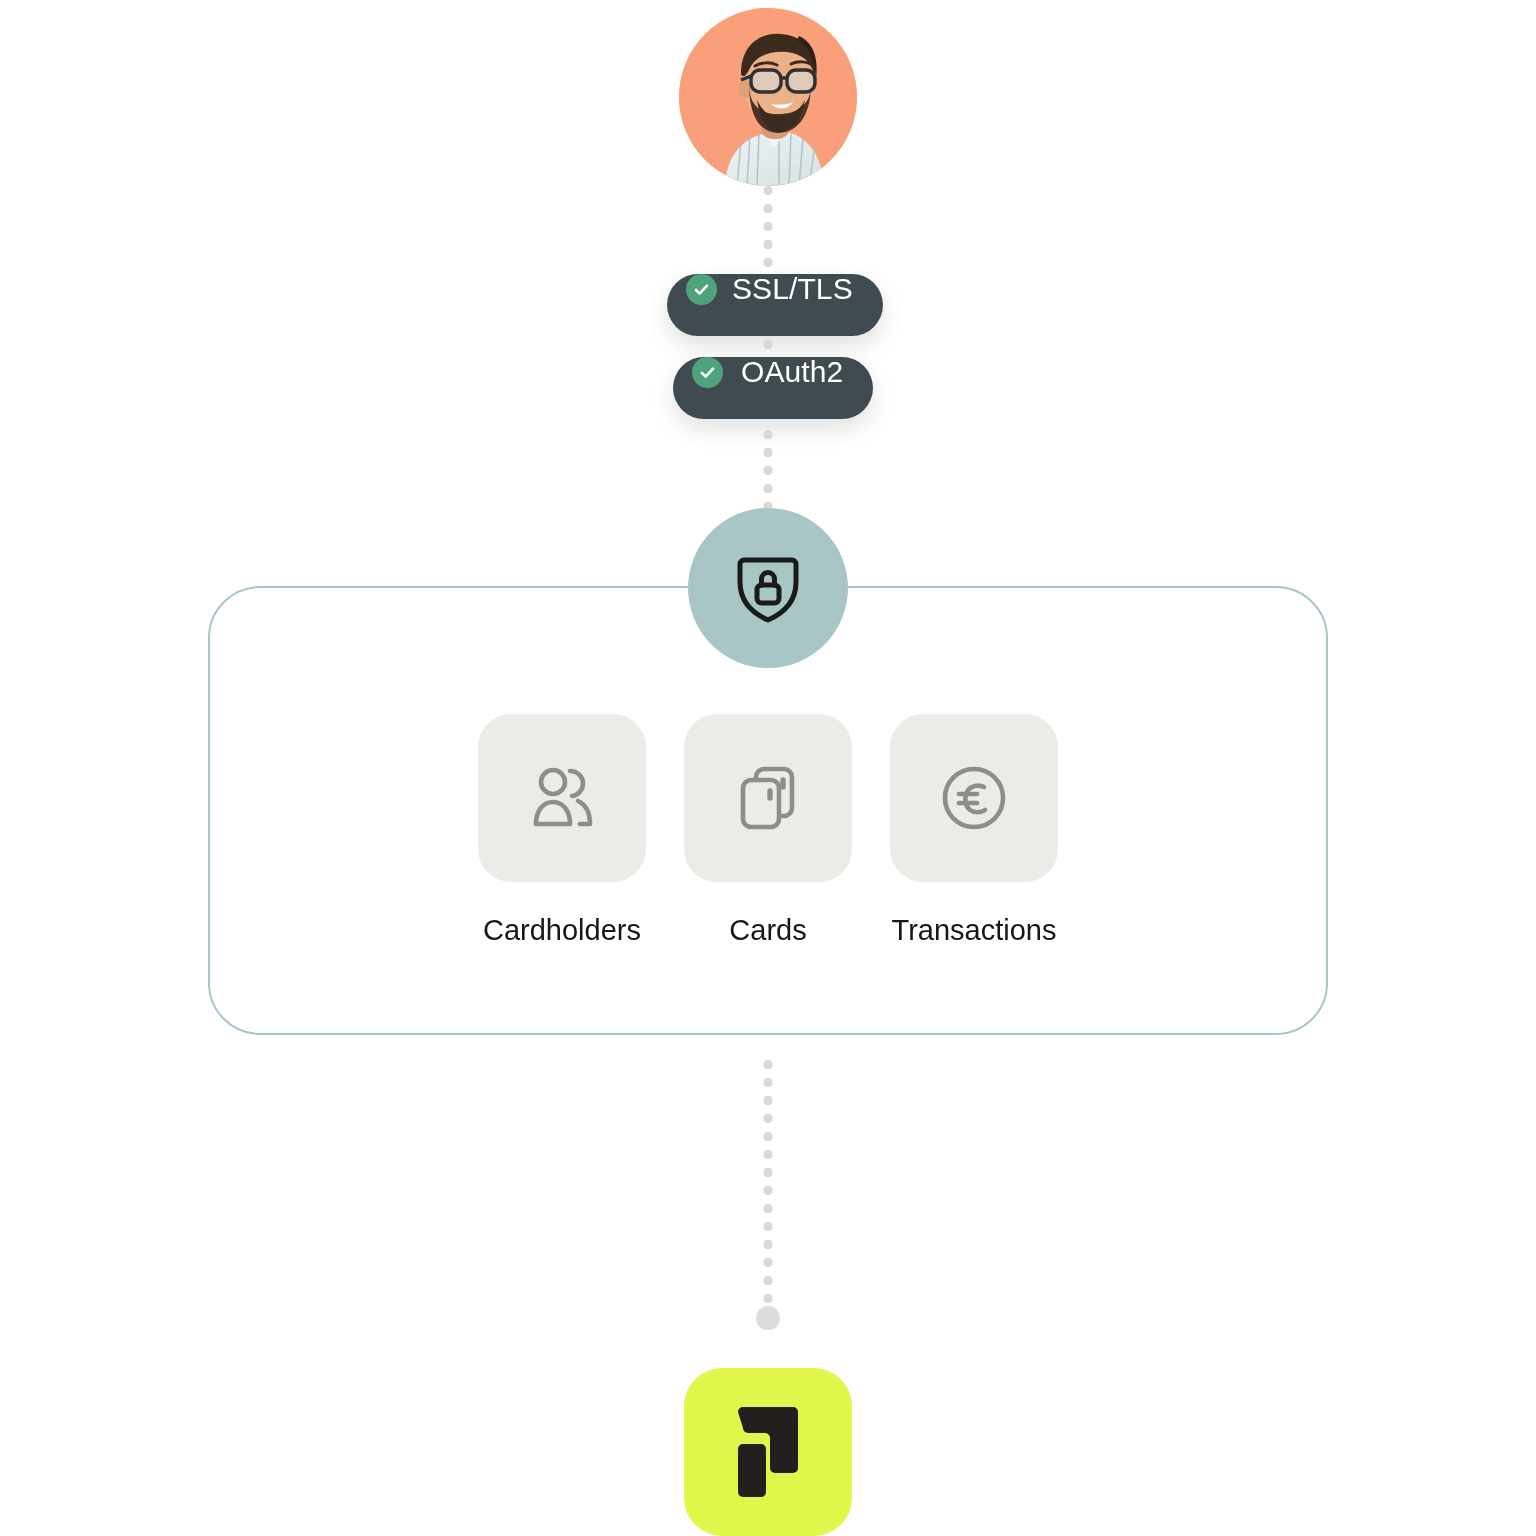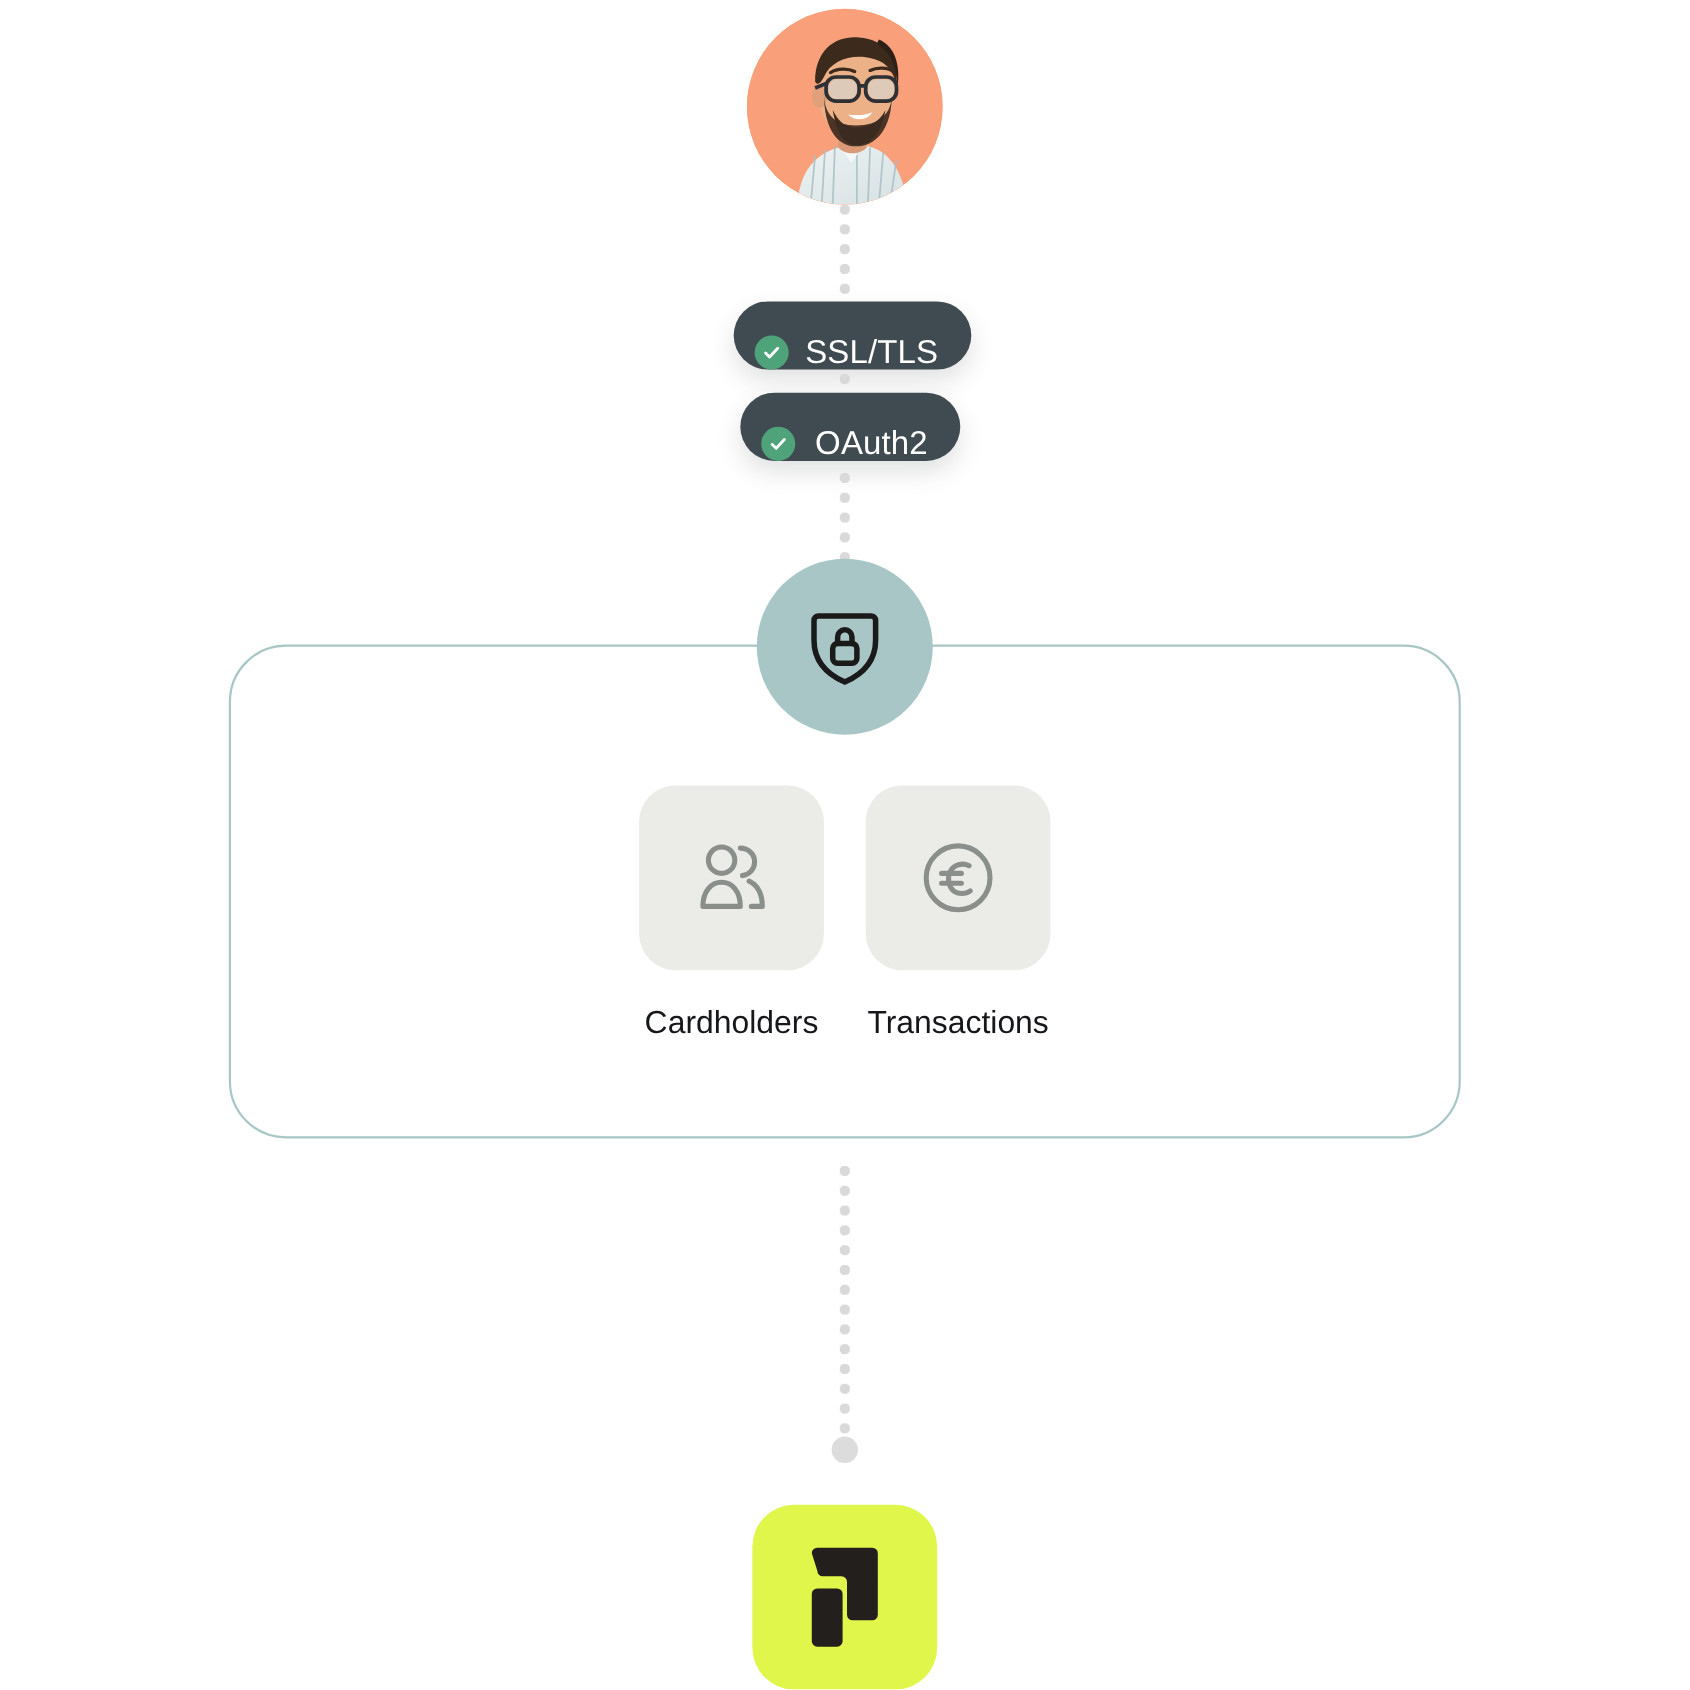--- a/index.html
+++ b/index.html
@@ -57,21 +57,21 @@
     border-radius: 50%;
     background: #f9a07a;
     overflow: hidden;
   }
   .avatar svg { display: block; width: 100%; height: 100%; }
 
   
   .badge {
     position: absolute;
     display: flex;
-    align-items: flex-end;
+    align-items: flex-start;
     gap: 15px;
     height: 62px;
     padding: 0 30px 0 19px;
     border-radius: 31px;
     background: #404b51;
     box-shadow: 0 10px 22px rgba(60,70,76,0.16);
   }
   .badge-ssltls { top: 274px; left: 667px; }
   .badge-oauth2 { top: 357px; left: 673px; gap: 18px; }
 
@@ -272,20 +272,31 @@
           <svg width="84" height="84" viewBox="0 0 84 84" xmlns="http://www.w3.org/2000/svg" fill="none" stroke="#8a8f8c" stroke-width="4.6" stroke-linecap="round" stroke-linejoin="round">
             <circle cx="33" cy="26" r="12"></circle>
             <path d="M16 68 C16 54 23.6 46 33 46 C42.4 46 50 54 50 68 Z"></path>
             <path d="M50 15 C57.4 15 63 20.6 63 27.6 C63 34 58.2 39.2 52 40"></path>
             <path d="M58 45 C65.6 48.6 70 56 70 68 L60 68"></path>
           </svg>
         </div>
         <div class="resource-label">Cardholders</div>
       </div>
 
+      <div class="resource">
+        <div class="resource-tile">
+          <svg width="84" height="84" viewBox="0 0 84 84" xmlns="http://www.w3.org/2000/svg" fill="none" stroke="#8a8f8c" stroke-width="4.6" stroke-linecap="round" stroke-linejoin="round">
+            <rect x="30" y="13" width="36" height="47" rx="8"></rect>
+            <path d="M57 24 v7" stroke-width="5.4"></path>
+            <rect x="17" y="24" width="36" height="47" rx="8" fill="#ebebe7"></rect>
+            <path d="M44 35 v7" stroke-width="5.4"></path>
+          </svg>
+        </div>
+        <div class="resource-label">Cards</div>
+      </div>
 
       <div class="resource">
         <div class="resource-tile">
           <svg width="84" height="84" viewBox="0 0 84 84" xmlns="http://www.w3.org/2000/svg" fill="none" stroke="#8a8f8c" stroke-width="4.6" stroke-linecap="round" stroke-linejoin="round">
             <circle cx="42" cy="42" r="29"></circle>
             <path d="M52 31 C46 28 38 30 35 36 C32 42 33 50 38 54 C42 57 49 57 53 54"></path>
             <path d="M27 38 h18"></path>
             <path d="M27 47 h18"></path>
           </svg>
         </div>

